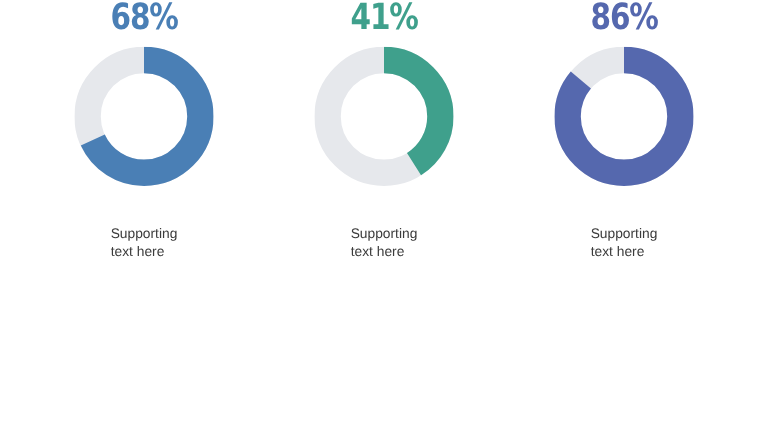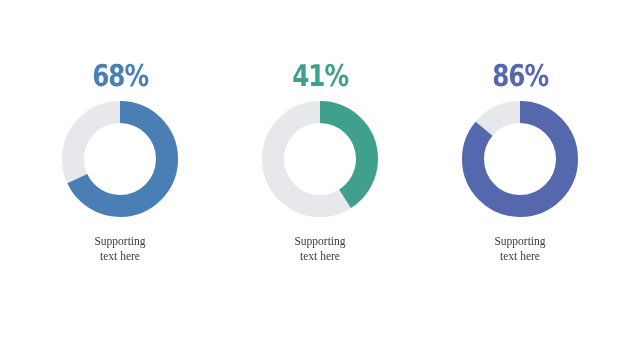--- a/index.html
+++ b/index.html
@@ -27,21 +27,20 @@
     position: absolute;
     left: 0;
     top: 0;
     width: 640px;
     height: 360px;
     display: flex;
     flex-direction: row;
     align-items: flex-start;
     justify-content: center;
     gap: 30px;
-    padding-top: 62px;
     box-sizing: border-box;
   }
 
   .chart-cell {
     width: 170px;
     display: flex;
     flex-direction: column;
     align-items: center;
   }
 
@@ -64,26 +63,25 @@
     position: relative;
   }
 
   .donut-wrap svg {
     display: block;
     width: 116px;
     height: 116px;
   }
 
   .support-text {
-    margin-top: 17px;
-    font-family: Liberation Serif, serif;
+    margin-top: 33px;
+    font-family: Liberation Sans, sans-serif;
     font-size: 11.5px;
     line-height: 1.32;
     color: #3b3b3b;
-    text-align: center;
     white-space: pre-line;
   }
 </style>
 </head>
 <body style="background: rgb(255, 255, 255);">
 
 <div class="slide">
 
   <div class="charts-row">
 

